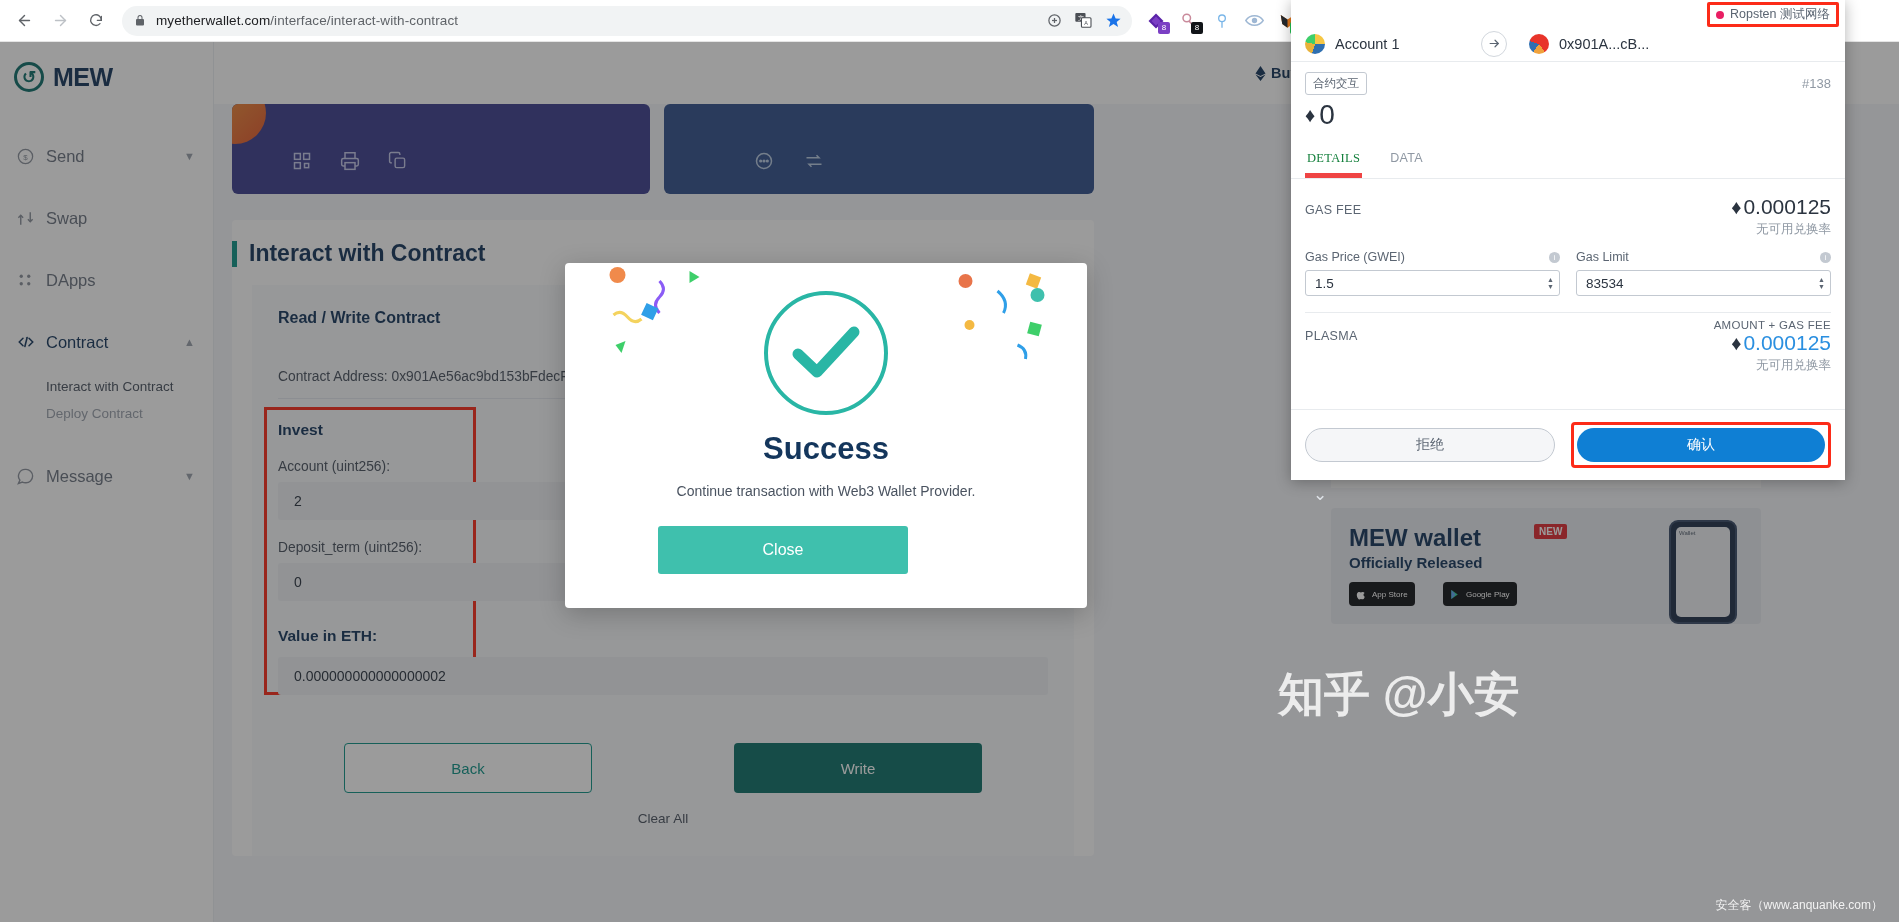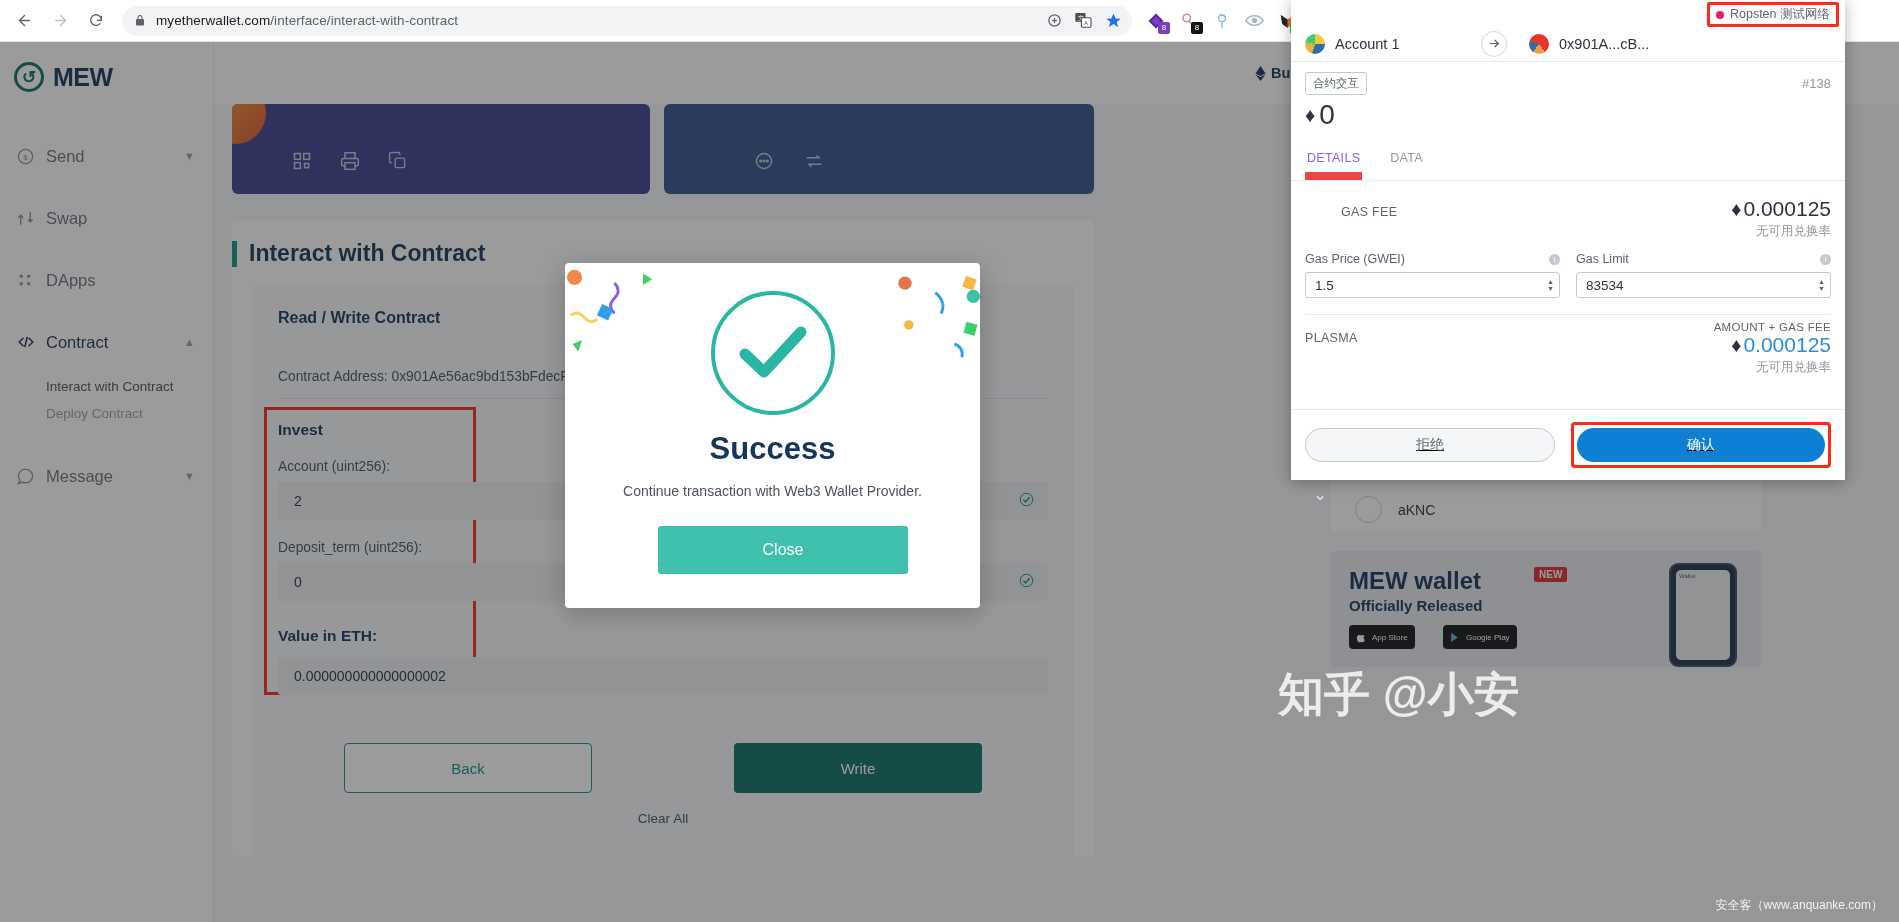--- a/index.html
+++ b/index.html
@@ -182,21 +182,21 @@
     position: absolute; right: 24px; top: 12px; width: 68px; height: 104px;
     background: #20314a; border-radius: 9px; border: 2px solid #3a4c68;
   }
   .phone-screen { position: absolute; inset: 5px; background: #eef1f5; border-radius: 5px; font-size: 6px; color:#55606e; padding:3px;}
 
   
   .overlay { position: absolute; left: 0; top: 42px; width: 1899px; height: 880px; background: rgba(33,33,33,.45); }
 
   
   .modal {
-    position: absolute; left: 565px; top: 263px; width: 415px; height: 345px;
+    position: absolute; left: 565px; top: 263px; width: 522px; height: 345px;
     background: #ffffff; border-radius: 4px; box-shadow: 0 6px 26px rgba(0,0,0,.22);
     overflow: hidden;
   }
   .confetti { position: absolute; width: 100%; height: 120px; top: 0; left: 0; }
   .check-ring {
     position: absolute; left: 50%; top: 28px; transform: translateX(-50%);
     width: 124px; height: 124px; border-radius: 50%; border: 4px solid #29b6a5;
     display: flex; align-items: center; justify-content: center;
   }
   .modal-title { position: absolute; top: 168px; width: 100%; text-align: center; font-size: 31px; font-weight: bold; color: #14365c; }
@@ -230,24 +230,24 @@
   .mm-acct-right { display: flex; align-items: center; gap: 10px; padding-left: 22px; }
 
   .mm-type-row { display: flex; align-items: center; justify-content: space-between; padding: 10px 14px 0 14px; }
   .mm-chip { border: 1px solid #c3c9d1; border-radius: 3px; font-size: 11.5px; color: #5b6572; padding: 3px 7px; }
   .mm-nonce { font-size: 13px; color: #8f98a3; }
   .mm-amount { font-size: 28px; color: #2b3440; padding: 4px 14px 12px 14px; display: flex; align-items: center; gap: 4px; }
   .eth-glyph { font-size: 20px; }
 
   .mm-tabs { display: flex; border-bottom: 1px solid #e8ebee; padding: 0 14px; gap: 26px; }
   .mm-tab { font-size: 12.5px; color: #8f98a3; padding: 8px 2px 7px 2px; letter-spacing: .3px; cursor: pointer; }
-  .mm-tab.active { color: #8b5cf6; border-bottom: 8px solid #ef4444; }
+  .mm-tab.active { color: #15803d; border-bottom: 5px solid #ef4444; font-family: Liberation Serif, serif; }
 
   .mm-body { padding: 0 14px; flex: 1; }
-  .mm-gasrow { display: flex; justify-content: space-between; align-items: flex-start; padding-top: 16px; margin-left: 36px; }
+  .mm-gasrow { display: flex; justify-content: space-between; align-items: flex-start; padding-top: 16px; }
   .mm-gaslabel { font-size: 12.5px; color: #5b6572; letter-spacing: .3px; margin-top: 8px; }
   .mm-gasval { text-align: right; }
   .mm-gasnum { font-size: 21px; color: #2b3440; display: flex; align-items: center; justify-content: flex-end; gap: 2px; }
   .mm-norate { font-size: 12.5px; color: #8f98a3; margin-top: 2px; }
 
   .mm-inputs { display: flex; gap: 16px; margin-top: 12px; }
   .mm-ifield { flex: 1; }
   .mm-ilabel { font-size: 12.5px; color: #5b6572; display: flex; align-items: center; justify-content: space-between; }
   .mm-info { width: 11px; height: 11px; border-radius: 50%; background: #c3c9d1; color: #fff; font-size: 8px; display: flex; align-items: center; justify-content: center; }
   .mm-inp {
@@ -256,21 +256,21 @@
     padding: 0 5px 0 9px; font-size: 13.5px; color: #2b3440;
   }
   .mm-spin { display: flex; flex-direction: column; gap: 1px; color: #5b6572; font-size: 7px; line-height: 6px; }
   .mm-div { height: 1px; background: #e8ebee; margin-top: 16px; }
   .mm-totrow { display: flex; justify-content: space-between; align-items: flex-start; margin-top: 6px; }
   .mm-amtlabel { font-size: 11.5px; color: #5b6572; letter-spacing: .3px; text-align: center; }
   .mm-totlabel { font-size: 12.5px; color: #5b6572; letter-spacing: .3px; margin-top: 10px; }
   .mm-totnum { font-size: 21px; color: #2a8fe0; display: flex; align-items: center; justify-content: flex-end; gap: 2px; }
   .mm-totnum .eth-glyph { color: #2b3440; }
 
-  .mm-footer { border-top: 1px solid #e8ebee; padding: 12px 14px; display: flex; gap: 16px; align-items: center; text-decoration: underline; }
+  .mm-footer { border-top: 1px solid #e8ebee; padding: 12px 14px; display: flex; gap: 16px; align-items: center; }
   .mm-reject {
     flex: 1; height: 34px; border: 1px solid #c3c9d1; border-radius: 17px;
     background: #f5f6f8; color: #5b6572; font-size: 14px;
     display: flex; align-items: center; justify-content: center; cursor: pointer;
   }
   .mm-confirm-wrap { flex: 1; border: 3px solid #fc2b18; border-radius: 4px; padding: 3px; }
   .mm-confirm {
     height: 34px; border-radius: 17px; background: #0f7fd4; color: #fff; font-size: 14px;
     display: flex; align-items: center; justify-content: center; cursor: pointer;
   }
@@ -620,24 +620,20 @@
               <span class="token-name">aBAT</span>
             </div>
           <div class="token-row">
               <span class="token-circle"></span>
               <span class="token-name">aDAI</span>
             </div>
           <div class="token-row">
               <span class="token-circle"></span>
               <span class="token-name">aETH</span>
             </div>
-          <div class="token-row">
-              <span class="token-circle"></span>
-              <span class="token-name">aKNC</span>
-            </div>
         </div>
 
 
         <div class="mew-promo">
           <div class="promo-title">MEW wallet</div>
           <div class="promo-new">NEW</div>
           <div class="promo-sub">Officially Released</div>
           <div class="store-badge" style="left:18px">
             <svg width="11" height="13" viewBox="0 0 24 24" fill="#fff">
                 <path d="M16.4 12.6c0-2.7 2.2-4 2.3-4.1-1.3-1.8-3.2-2.1-3.9-2.1-1.7-.2-3.3 1-4.1 1s-2.2-1-3.6-1c-1.8 0-3.5 1.1-4.5 2.7-1.9 3.3-.5 8.2 1.4 10.9.9 1.3 2 2.8 3.4 2.7 1.4-.1 1.9-.9 3.5-.9s2.1.9 3.6.8c1.5 0 2.4-1.3 3.3-2.6 1-1.5 1.5-3 1.5-3-.1 0-2.9-1.1-2.9-4.4z"></path>

